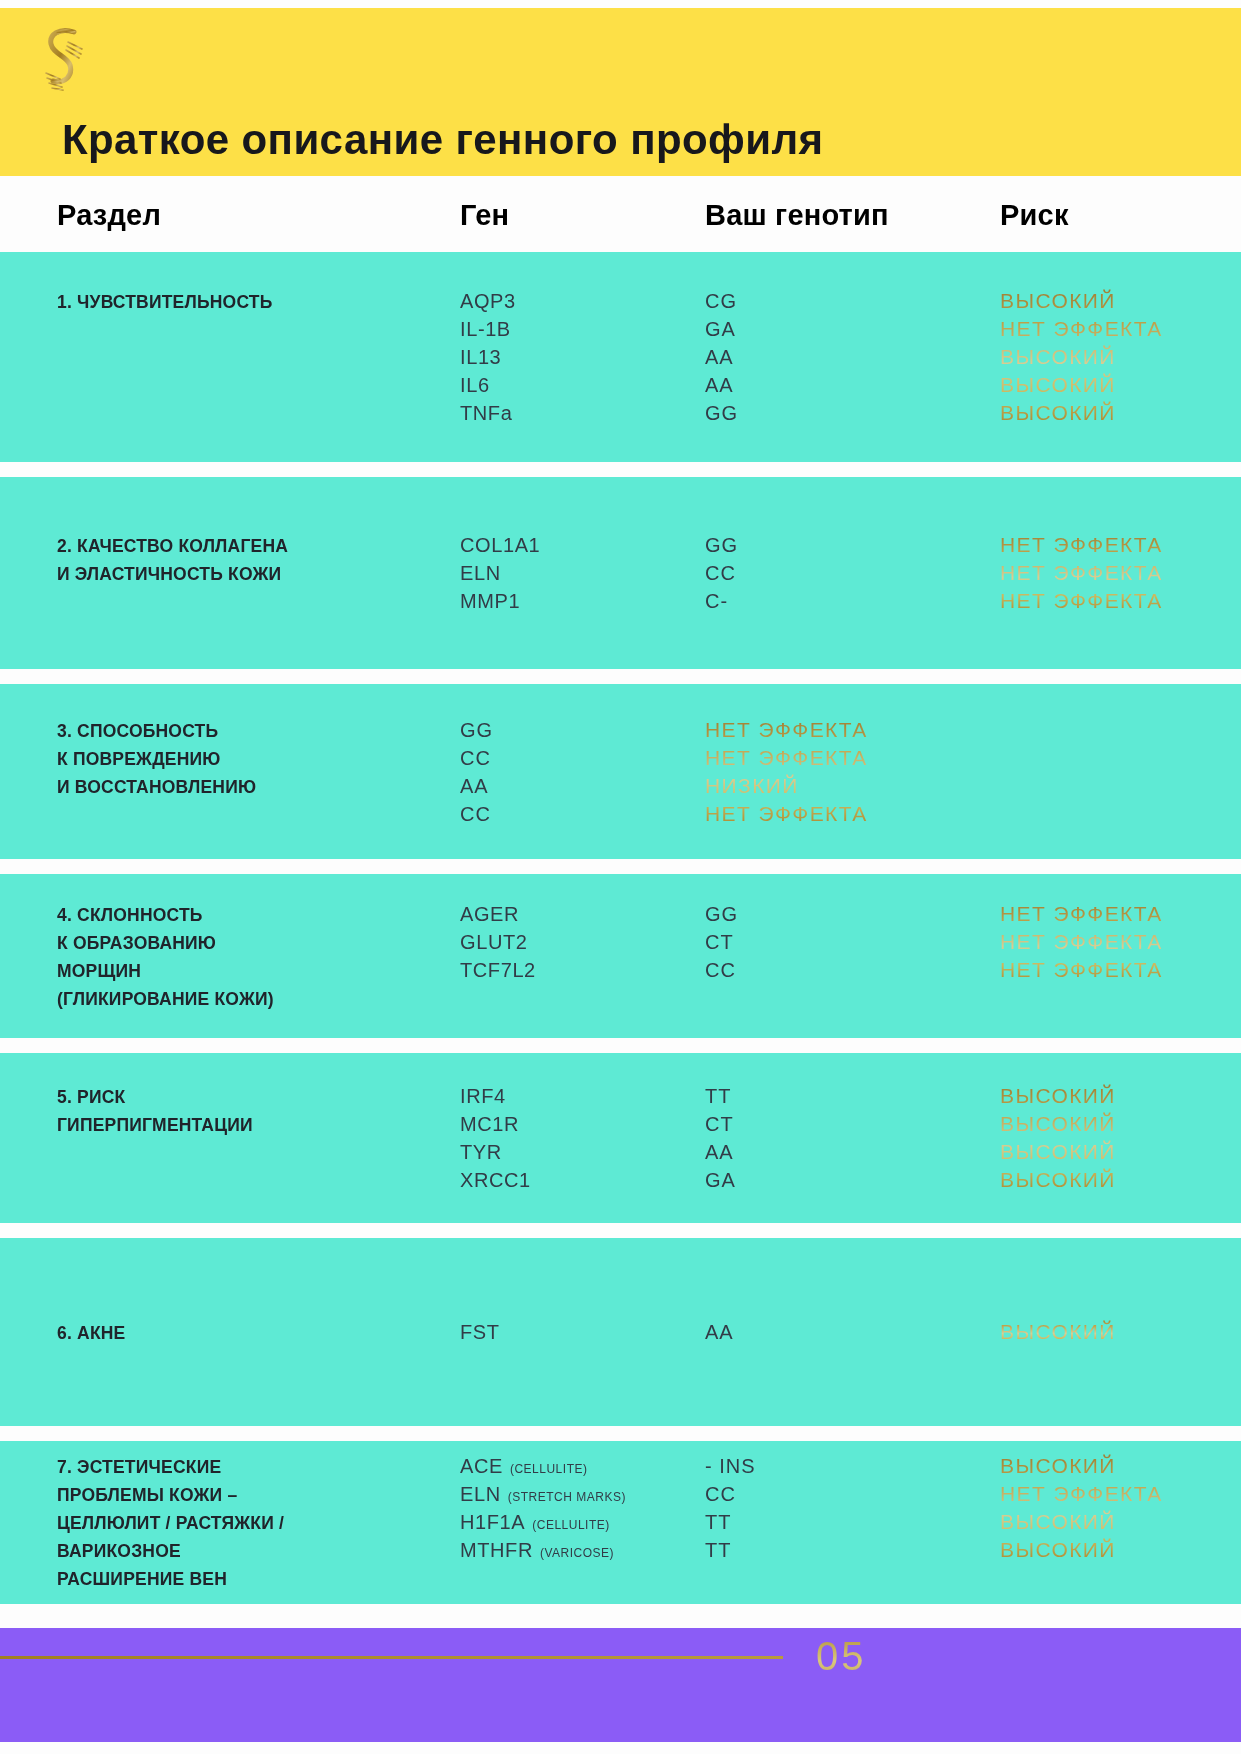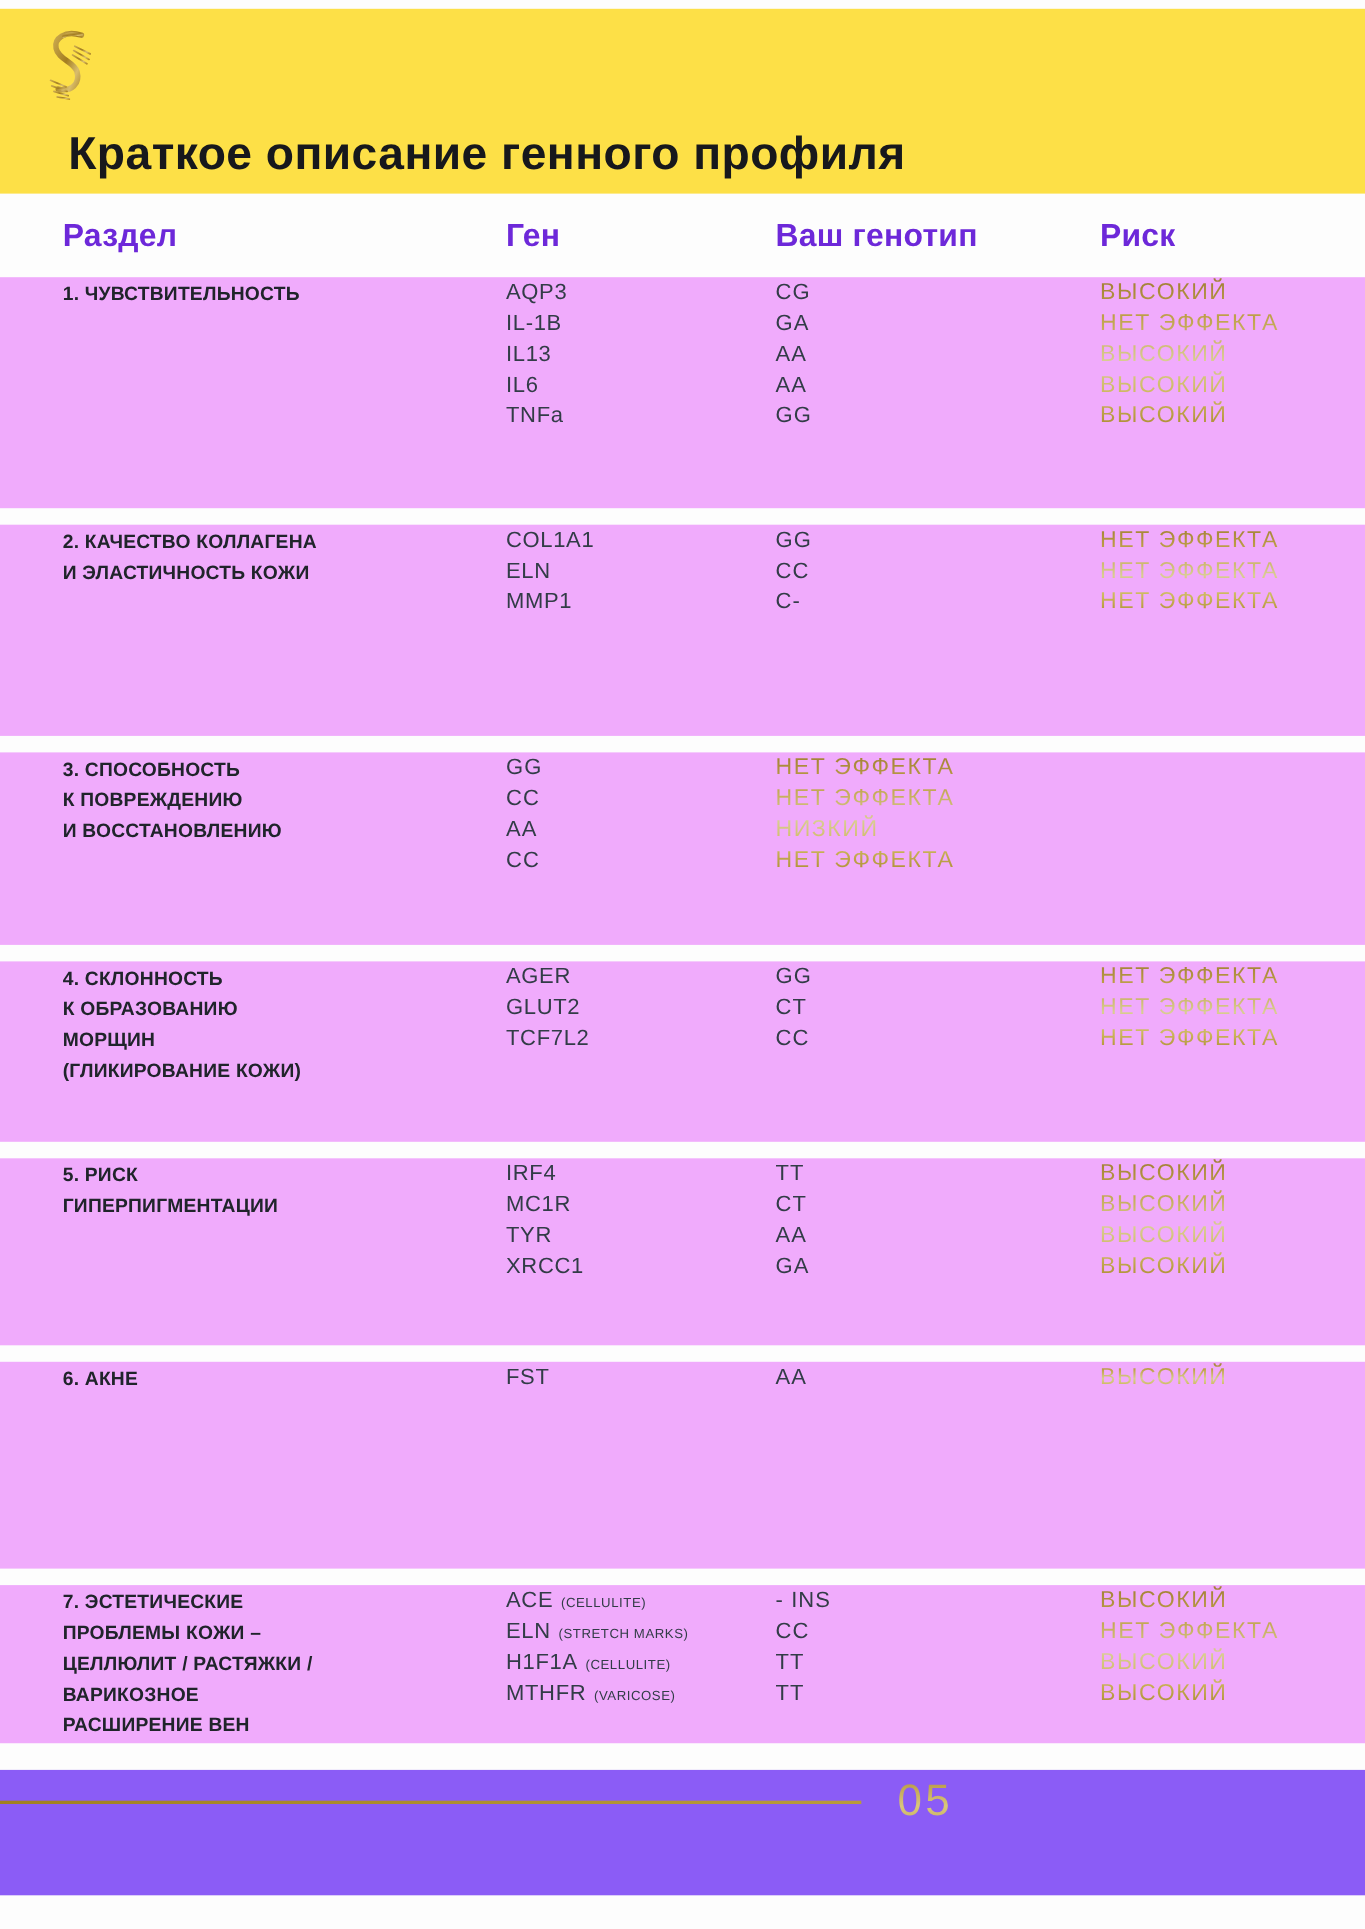--- a/index.html
+++ b/index.html
@@ -27,34 +27,34 @@
   .grid{
     display:grid;
     grid-template-columns:403px 245px 295px 1fr;
     padding-left:57px;box-sizing:border-box;width:100%;
   }
   .table-head{
     height:76px;background:#fdfdfd;align-content:end;
     padding-bottom:20px;
   }
   .table-head .th{
-    font-size:29px;font-weight:bold;color:#6d28d9;letter-spacing:.2px;
+    font-size:29px;font-weight:bold;color:#000000;letter-spacing:.2px;
   }
   .sec{
-    background:#f0abfc;
-    display:flex;
+    background:#5eead4;
+    display:flex;align-items:center;
     margin-bottom:15px;
   }
   .sec:nth-of-type(1){height:210px}
   .sec:nth-of-type(2){height:192px}
   .sec:nth-of-type(3){height:175px}
   .sec:nth-of-type(4){height:164px}
   .sec:nth-of-type(5){height:170px}
   .sec:nth-of-type(6){height:188px}
-  .sec:nth-of-type(7){height:144px;margin-bottom:0}
+  .sec:nth-of-type(7){height:163px;margin-bottom:0}
   .sec .grid{align-items:start;}
   .sec-label{
     font-size:17.5px;font-weight:bold;color:#20242b;
     line-height:28px;letter-spacing:.2px;
     white-space:pre-line;text-transform:uppercase;
     padding-top:1px;
   }
   .line{height:28px;line-height:28px;}
   .gene-line{
     font-size:20px;color:#323c47;letter-spacing:.6px;white-space:nowrap;

